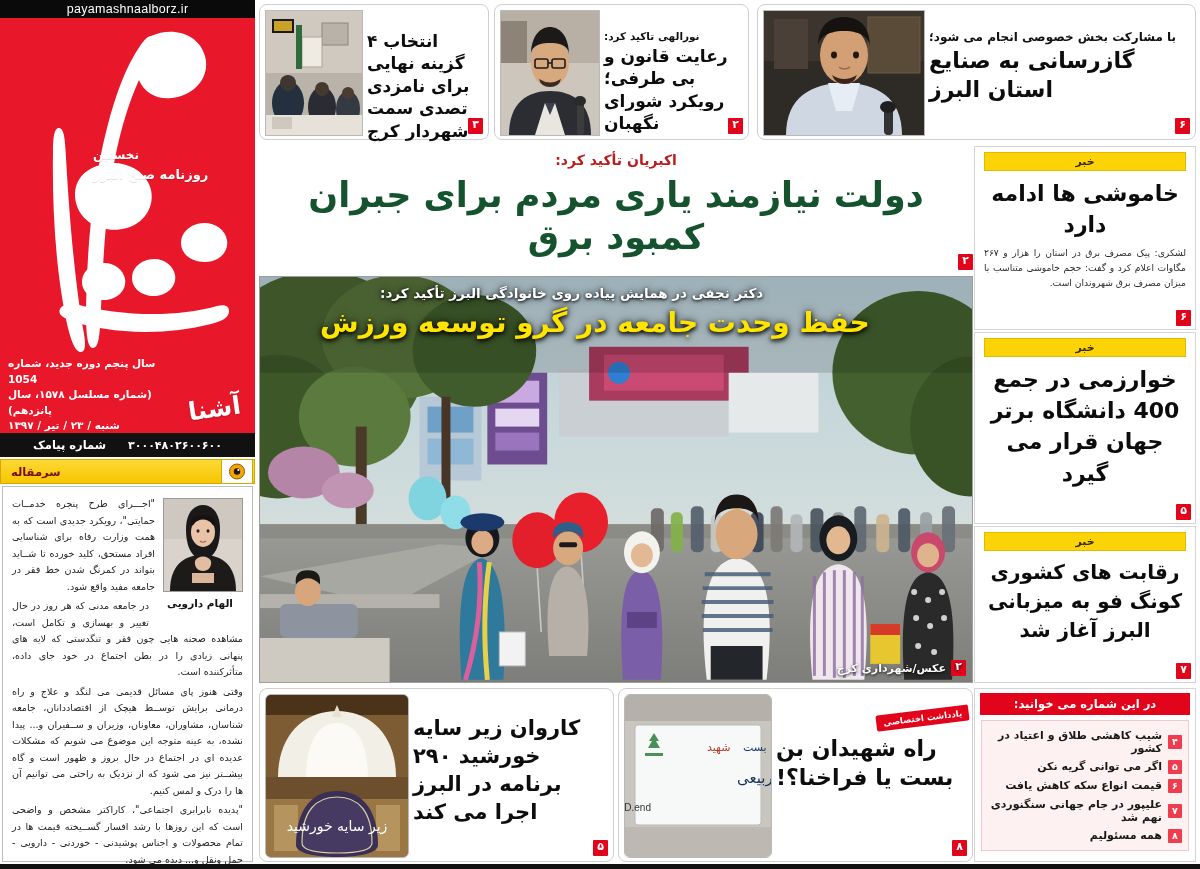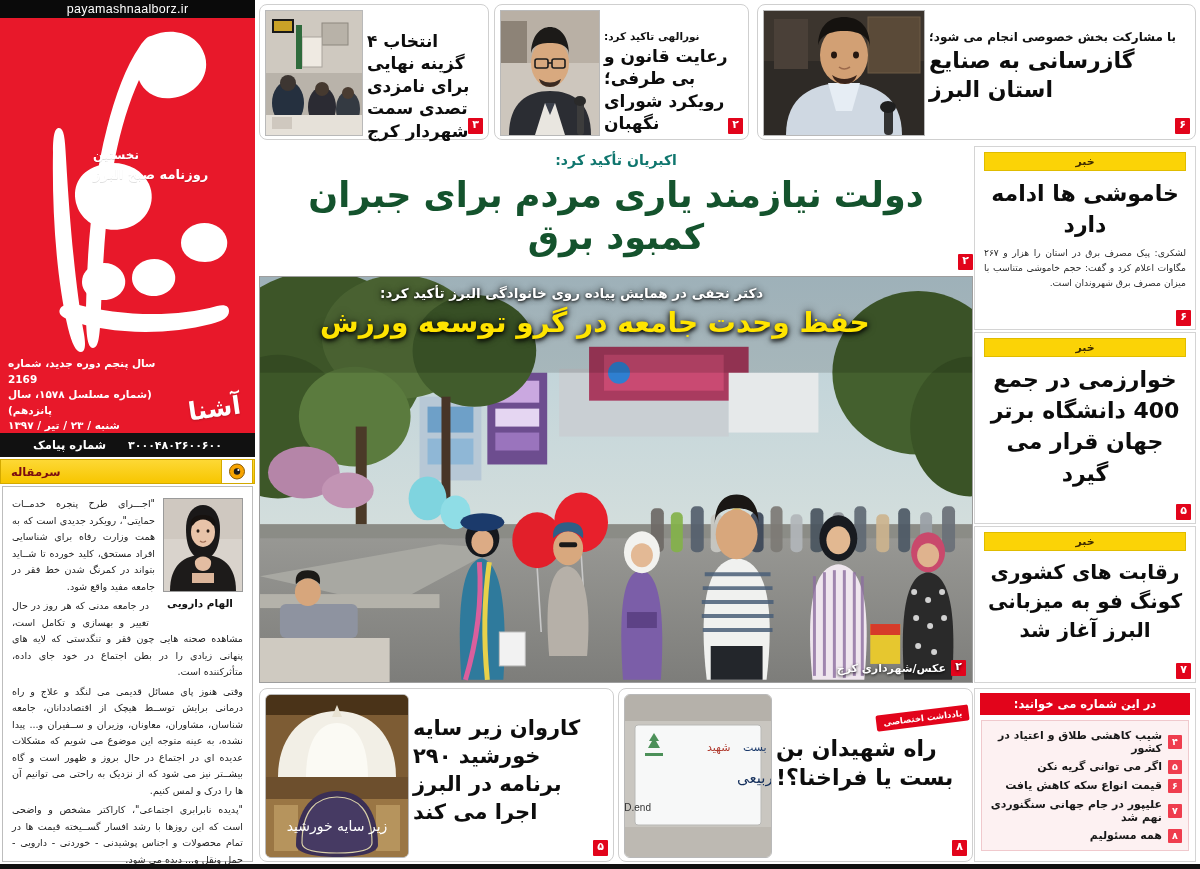--- a/index.html
+++ b/index.html
@@ -95,21 +95,21 @@
   .topcard .pg{position:absolute;right:0;bottom:0;}
 
   #top1{left:259px;top:4px;width:230px;height:136px;}
   #top2{left:494px;top:4px;width:255px;height:136px;}
   #top3{left:757px;top:4px;width:439px;height:136px;}
   #top3 .hl{font-size:22px;line-height:1.3;}
   #top3 .kicker{font-size:12px;}
 
   
   #lead{left:259px;top:146px;width:714px;height:126px;}
-  #lead .kicker{font-size:14px;font-weight:700;text-align:center;color:#0f766e;margin-top:6px;}
+  #lead .kicker{font-size:14px;font-weight:700;text-align:center;color:#b91c1c;margin-top:6px;}
   #lead .hl{font-size:35px;font-weight:700;text-align:center;line-height:1.2;color:#14532d;margin-top:6px;letter-spacing:-.5px;}
   #lead .pg{position:absolute;right:0;bottom:2px;}
 
   
   #mainphoto{left:259px;top:276px;width:714px;height:407px;overflow:hidden;border:1px solid #9e9e9e;background:#5c6b4a;}
   #photo-scene{position:absolute;inset:0;overflow:hidden;}
   #mp-kicker{
     position:absolute;right:14px;top:8px;left:120px;text-align:left;
     font-size:13.5px;font-weight:700;color:#fff;
     text-shadow:0 1px 3px rgba(0,0,0,.95),0 0 7px rgba(0,0,0,.85);
@@ -196,21 +196,21 @@
         <path d="M74 286 c44 12 100 14 142 2 c8 -2 12 0 12 5 c0 6 -6 10 -18 13 c-46 12 -104 10 -142 -4 c-8 -3 -11 -7 -9 -11 c2 -4 8 -6 15 -5z"></path>
       </g>
     </svg>
 
     <div id="mast-sub">
       <div class="l1">نخستین</div>
       <div>روزنامه صبح البرز</div>
     </div>
 
     <div id="mast-meta">
-      <div>سال پنجم دوره جدید، شماره 2169</div>
+      <div>سال پنجم دوره جدید، شماره 1054</div>
       <div>(شماره مسلسل ۱۵۷۸، سال پانزدهم)</div>
       <div>شنبه / ۲۳ / تیر / ۱۳۹۷</div>
 
     </div>
 
     <div id="ashna">آشنا</div>
   </div>
 
   <div class="box" id="smsbar">
     <span class="num">۳۰۰۰۴۸۰۲۶۰۰۶۰۰</span>

